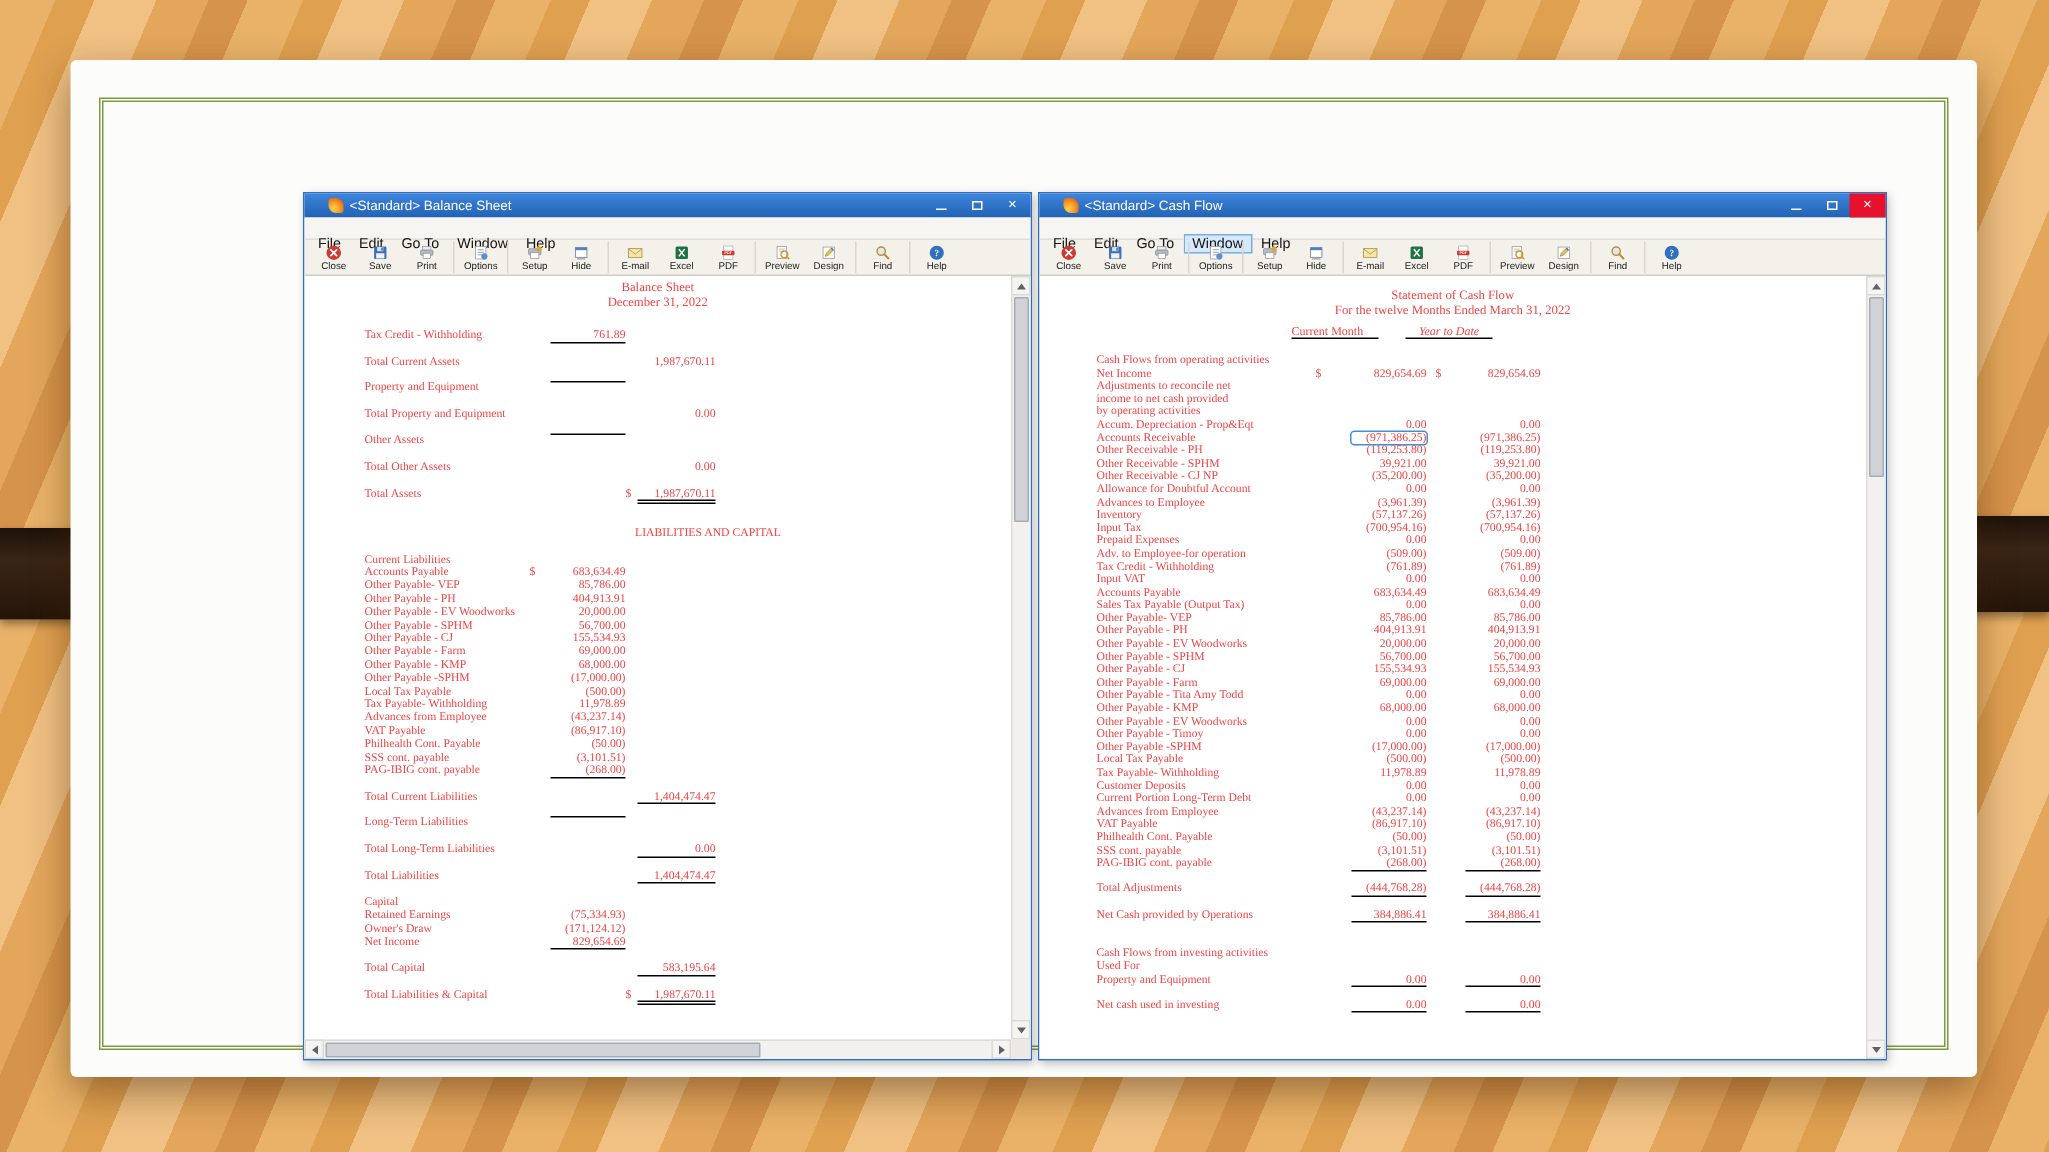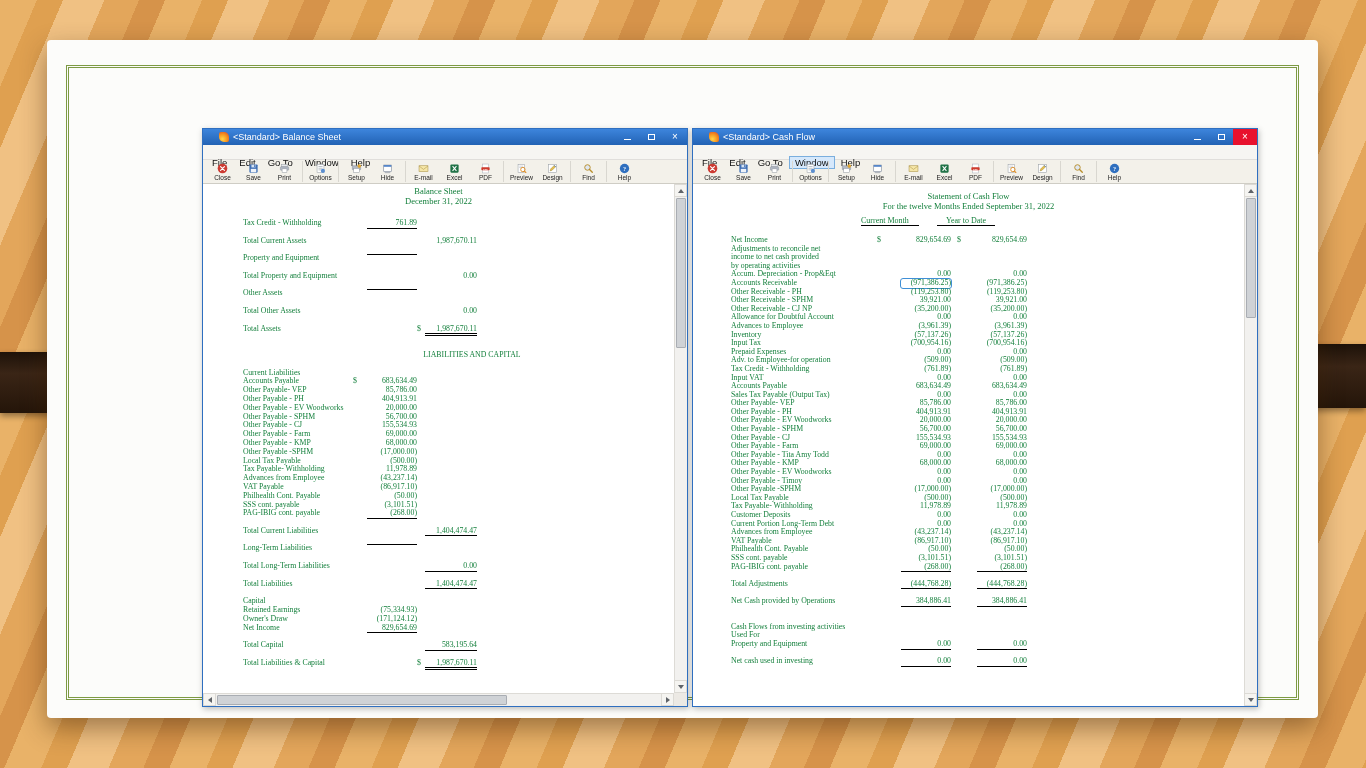--- a/index.html
+++ b/index.html
@@ -43,21 +43,21 @@
 
   .toolbar{height:24px;display:flex;align-items:stretch;background:#f3f1ea;border-bottom:1px solid #cfcdc5;padding:1px 2px;}
   .tb-group{display:flex;align-items:stretch;padding:0 2px;border-right:1px solid #d9d7d0;}
   .tb-group:last-child{border-right:none;}
   .tool{width:31px;display:flex;flex-direction:column;align-items:center;justify-content:center;color:#222;}
   .tool .ticon{height:12px;display:flex;align-items:center;}
   .tool .ticon svg{width:11px;height:11px;}
   .tool .tlabel{font-size:6.5px;line-height:7px;white-space:nowrap;}
 
   
-  .report{position:absolute;left:0;top:55px;right:0;bottom:0;background:#fff;font-family:"Liberation Serif",serif;color:#15803d;overflow:hidden;}
+  .report{position:absolute;left:0;top:55px;right:0;bottom:0;background:#fff;font-family:"Liberation Serif",serif;color:#ef4444;overflow:hidden;}
   .rheads{text-align:center;font-size:8.5px;line-height:9.5px;padding-top:3px;padding-right:13px;}
   .report.cf .rheads{padding-top:8px;}
 
   .rows{position:relative;padding-left:36px;}
   .bs-rows{padding-top:13px;}
   .cf-rows{padding-top:9px;}
   .rrow{position:relative;height:8.8px;font-size:7.8px;line-height:8.6px;white-space:nowrap;}
   .cf .rrow{height:8.6px;}
   .lbl{position:absolute;left:4px;}
   .cf .lbl{left:2px;}
@@ -68,21 +68,21 @@
   .bs .amtB{position:absolute;left:186px;width:52px;text-align:right;}
   .bs .cline{position:absolute;left:0;width:466px;text-align:center;}
 
   .cf .dolA{position:absolute;left:148px;}
   .cf .amtA{position:absolute;left:172px;width:50px;text-align:right;}
   .cf .dolB{position:absolute;left:228px;}
   .cf .amtB{position:absolute;left:248px;width:50px;text-align:right;}
 
   .cf-colheads{position:relative;height:11px;margin-top:5px;font-size:8px;font-family:"Liberation Serif",serif;}
   .chA{position:absolute;left:168px;width:58px;text-align:left;border-bottom:1px solid #000;}
-  .chB{position:absolute;left:244px;width:58px;text-align:center;border-bottom:1px solid #000;}
+  .chB{position:absolute;left:244px;width:58px;text-align:center;border-bottom:1px solid #000;font-style:italic;}
 
   .rrow.ua .amtA{border-bottom:1px solid #000;}
   .rrow.ub .amtB{border-bottom:1px solid #000;}
   .rrow.bb .amtB{border-bottom:1px solid #000;}
   .rrow.bb .amtB::after{content:"";position:absolute;left:0;right:0;bottom:-3px;border-bottom:1px solid #000;}
   .rrow.sel .amtA{outline:1px solid #3f8fd6;border-radius:2px;background:#fff;}
 
   
   .vscroll{position:absolute;right:0;top:0;width:13px;background:#f2f1ef;border-left:1px solid #dddbd6;}
   .win-left .vscroll{bottom:13px;}
@@ -636,27 +636,30 @@
                 </svg>
               </span>
               <span class="tlabel">Help</span>
             </div>
           </div>
         </div>
 
       <div class="report cf">
         <div class="rheads">
           <div>Statement of Cash Flow</div>
-          <div>For the twelve Months Ended September 31, 2022</div>
+          <div>For the twelve Months Ended March 31, 2022</div>
         </div>
         <div class="cf-colheads">
           <span class="chA">Current Month</span>
           <span class="chB">Year to Date</span>
         </div>
         <div class="rows cf-rows">
+            <div class="rrow">
+              <span class="lbl">Cash Flows from operating activities</span>
+            </div>
             <div class="rrow">
               <span class="lbl">Net Income</span>
               <span class="dolA">$</span>
               <span class="amtA">829,654.69</span>
               <span class="dolB">$</span>
               <span class="amtB">829,654.69</span>
             </div>
             <div class="rrow">
               <span class="lbl">Adjustments to reconcile net</span>
             </div>

